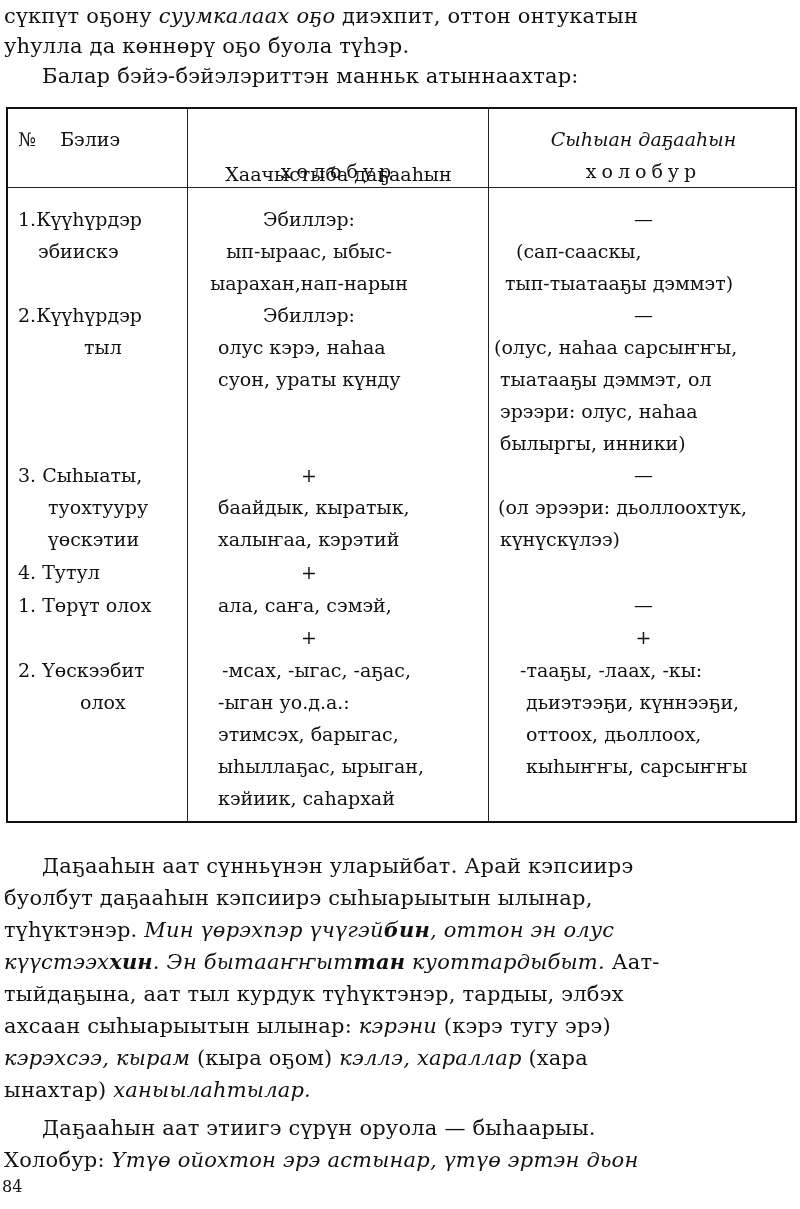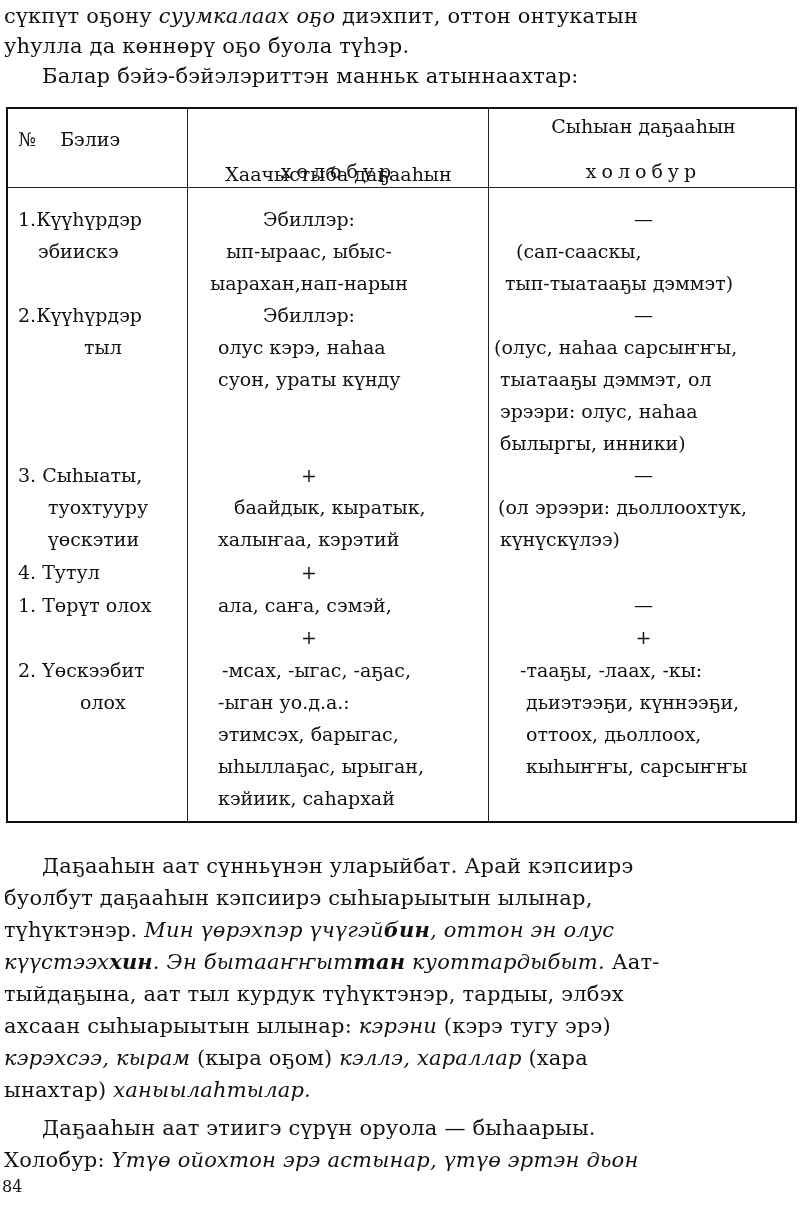--- a/index.html
+++ b/index.html
@@ -38,21 +38,21 @@
 </div>
 
 <div class="table">
   <div class="vline" style="left:179px;"></div>
   <div class="vline" style="left:480px;"></div>
   <div class="hline" style="top:78px;"></div>
 
   <div class="cell" style="left:10px; top:14px; white-space:pre;">№    Бэлиэ</div>
   <div class="cell c" style="left:181px; width:299px; top:12px;margin-top:37px;">Хаачыстыба даҕааһын</div>
   <div class="cell c spaced" style="left:181px; width:299px; top:46px;">холобур</div>
-  <div class="cell c" style="left:482px; width:307px; top:1px;">Сыһыан даҕааһын</div>
+  <div class="cell c" style="left:482px; width:307px; top:14px;font-style:italic;">Сыһыан даҕааһын</div>
   <div class="cell c spaced" style="left:482px; width:307px; top:46px;">холобур</div>
 
   <div class="cell" style="left:10px; top:94px;">1.Күүһүрдэр</div>
   <div class="cell" style="left:30px; top:126px;">эбиискэ</div>
   <div class="cell" style="left:10px; top:190px;">2.Күүһүрдэр</div>
   <div class="cell" style="left:76px; top:222px;">тыл</div>
   <div class="cell" style="left:10px; top:350px;">3. Сыһыаты,</div>
   <div class="cell" style="left:40px; top:382px;">туохтууру</div>
   <div class="cell" style="left:40px; top:414px;">үөскэтии</div>
   <div class="cell" style="left:10px; top:447px;">4. Тутул</div>
@@ -60,21 +60,21 @@
   <div class="cell" style="left:10px; top:545px;">2. Үөскээбит</div>
   <div class="cell" style="left:72px; top:577px;">олох</div>
 
   <div class="cell c" style="left:181px; width:240px; top:94px;">Эбиллэр:</div>
   <div class="cell c" style="left:181px; width:240px; top:126px;">ып-ыраас, ыбыс-</div>
   <div class="cell c" style="left:181px; width:240px; top:158px;">ыарахан,нап-нарын</div>
   <div class="cell c" style="left:181px; width:240px; top:190px;">Эбиллэр:</div>
   <div class="cell" style="left:210px; top:222px;">олус кэрэ, наһаа</div>
   <div class="cell" style="left:210px; top:254px;">суон, ураты күнду</div>
   <div class="cell c" style="left:181px; width:240px; top:350px;">+</div>
-  <div class="cell" style="left:210px; top:382px;margin-left:16px;">баайдык, кыратык,</div>
+  <div class="cell" style="left:210px; top:382px;">баайдык, кыратык,</div>
   <div class="cell" style="left:210px; top:414px;">халыҥаа, кэрэтий</div>
   <div class="cell c" style="left:181px; width:240px; top:447px;">+</div>
   <div class="cell" style="left:210px; top:480px;">ала, саҥа, сэмэй,</div>
   <div class="cell c" style="left:181px; width:240px; top:512px;">+</div>
   <div class="cell" style="left:214px; top:545px;">-мсах, -ыгас, -аҕас,</div>
   <div class="cell" style="left:210px; top:577px;">-ыган уо.д.а.:</div>
   <div class="cell" style="left:210px; top:641px;">ыһыллаҕас, ырыган,</div>
   <div class="cell" style="left:210px; top:609px;">этимсэх, барыгас,</div>
   <div class="cell" style="left:210px; top:673px;">кэйиик, саһархай</div>
 

